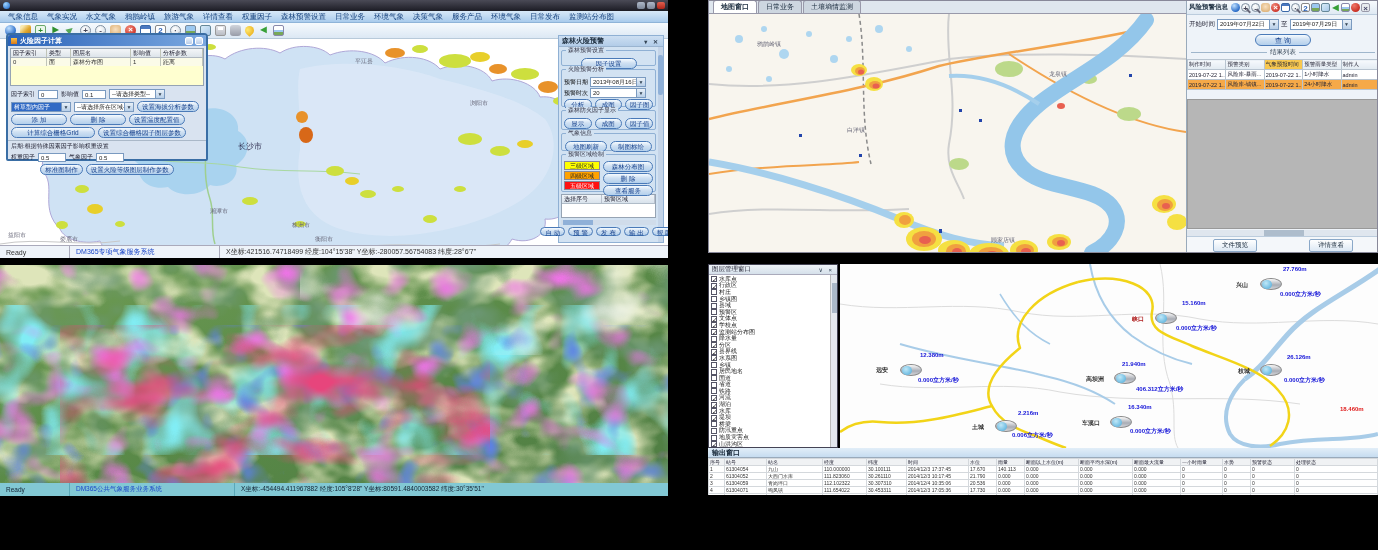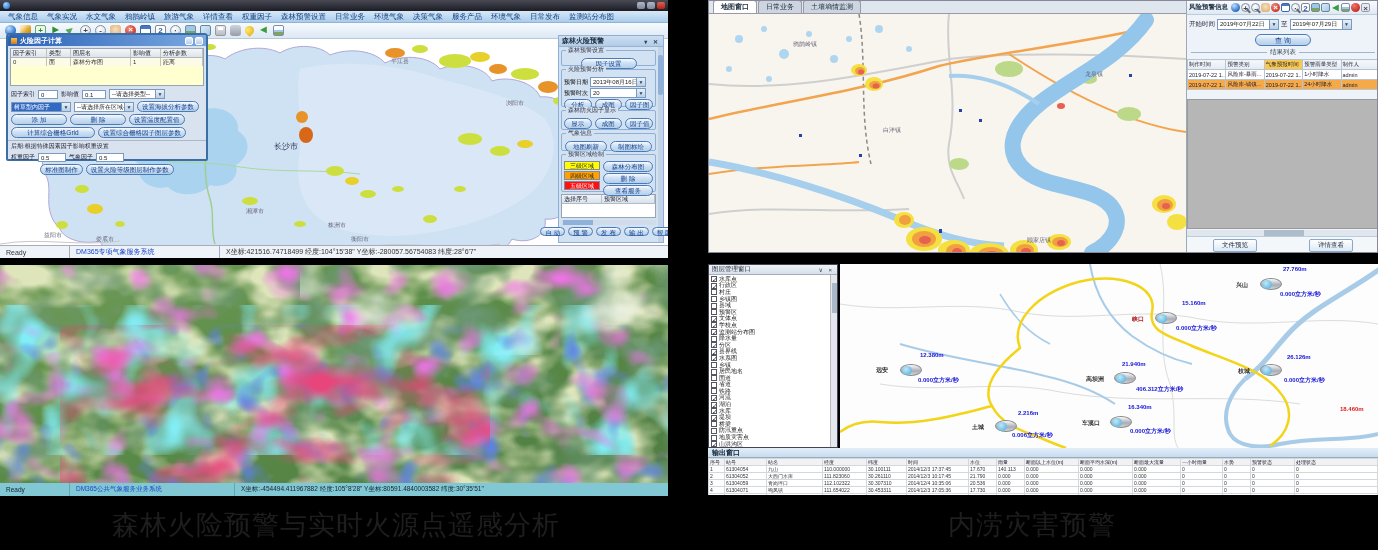--- a/index.html
+++ b/index.html
@@ -52,21 +52,21 @@
   #tl{left:0;top:0;width:668px;height:258px;background:#fff;}
   #tl .titlebar{height:11px;background:linear-gradient(180deg,#4a4a56,#1c1c24);display:flex;align-items:center;padding:0 3px;}
   #tl .orb{width:7px;height:7px;border-radius:50%;background:radial-gradient(circle at 35% 30%,#9fd4ff,#1763c8);}
   #tl .wbtns{margin-left:auto;display:flex;gap:2px;}
   #tl .wbtn{width:8px;height:7px;border-radius:2px;background:linear-gradient(#aeb8c8,#7c8698);}
   #tl .wbtn.close{background:linear-gradient(#e06050,#b02418);}
   #tl .menubar{height:12px;background:linear-gradient(180deg,#d8e9f8,#a9cbec);display:flex;align-items:center;gap:9px;padding:0 8px;border-bottom:1px solid #8fb4d8;}
   #tl .menubar span{font-size:7.5px;color:#14407c;white-space:nowrap;}
   #tl .toolbar{height:16px;background:linear-gradient(180deg,#f6fafd,#dce8f4);display:flex;align-items:center;gap:4px;padding:0 5px;border-bottom:1px solid #b8cada;}
   #tl .maparea{position:absolute;left:0;top:39px;width:668px;height:206px;background:#fff;}
-  .maplabel{position:absolute;font-size:6px;color:#667;white-space:nowrap;margin-left:36px;}
+  .maplabel{position:absolute;font-size:6px;color:#667;white-space:nowrap;}
   #tl .statusbar{position:absolute;left:0;top:245px;width:668px;height:13px;background:#eef3f9;border-top:1px solid #aab;display:flex;align-items:center;font-size:7px;color:#333;}
   #tl .statusbar .cell{border-right:1px solid #aab;height:100%;display:flex;align-items:center;padding:0 6px;white-space:nowrap;overflow:hidden;}
   .linktext{color:#1a46c8;}
 
   
   #fire-dialog{position:absolute;left:6px;top:33px;width:202px;height:128px;border:2px solid #3a6ea5;border-radius:4px 4px 2px 2px;background:#d9e3f0;z-index:5;}
   #fire-dialog .dtitle{height:11px;background:linear-gradient(90deg,#2a62b8,#7aa8e0);border-radius:2px 2px 0 0;display:flex;align-items:center;color:#fff;font-size:7px;font-weight:bold;padding:0 3px;gap:3px;}
   #fire-dialog .dtitle .dico{width:6px;height:6px;background:linear-gradient(#f8c048,#d87818);flex:none;}
   #fire-dialog .dtitle .dwb{margin-left:auto;display:flex;gap:2px;}
   #fire-dialog .dtitle .dwbtn{width:8px;height:8px;background:linear-gradient(#e8f0fa,#b8cce8);border:1px solid #fff;border-radius:2px;}
@@ -961,15 +961,13 @@
               <td>0</td>
               <td>0</td>
               <td>0</td>
               <td>0</td>
           </tr>
           </tbody>
       </table>
     </div>
   </div>
 
-  <span class="caption" style="left:112px;top:507px">森林火险预警与实时火源点遥感分析</span>
-  <span class="caption" style="left:948px;top:507px">内涝灾害预警</span>
 </div>
 
 </body></html>

